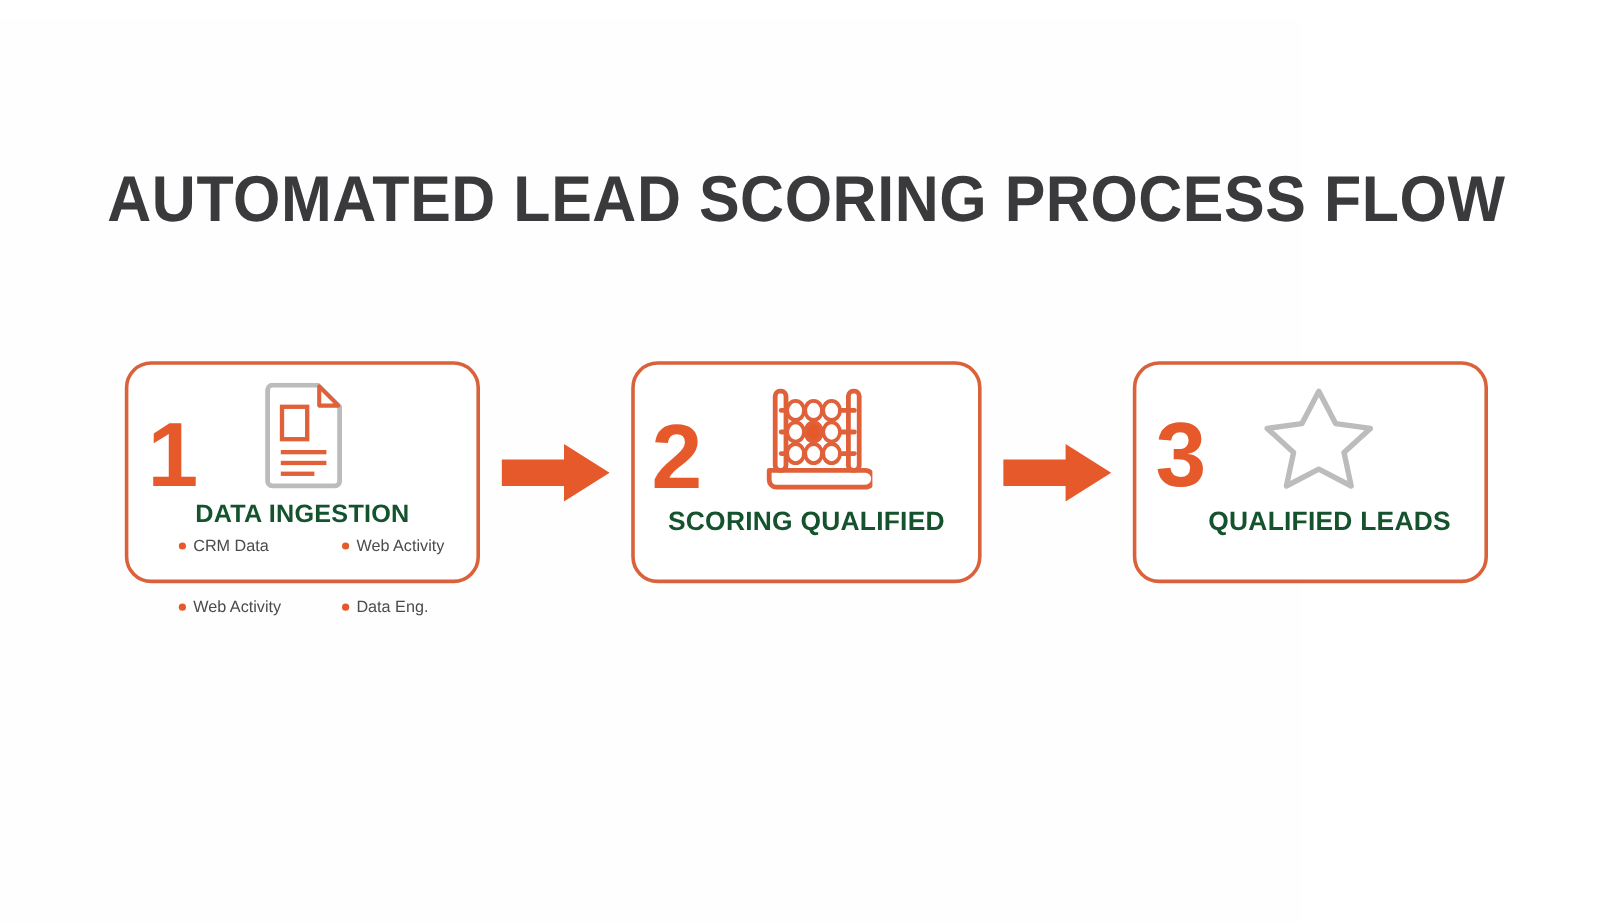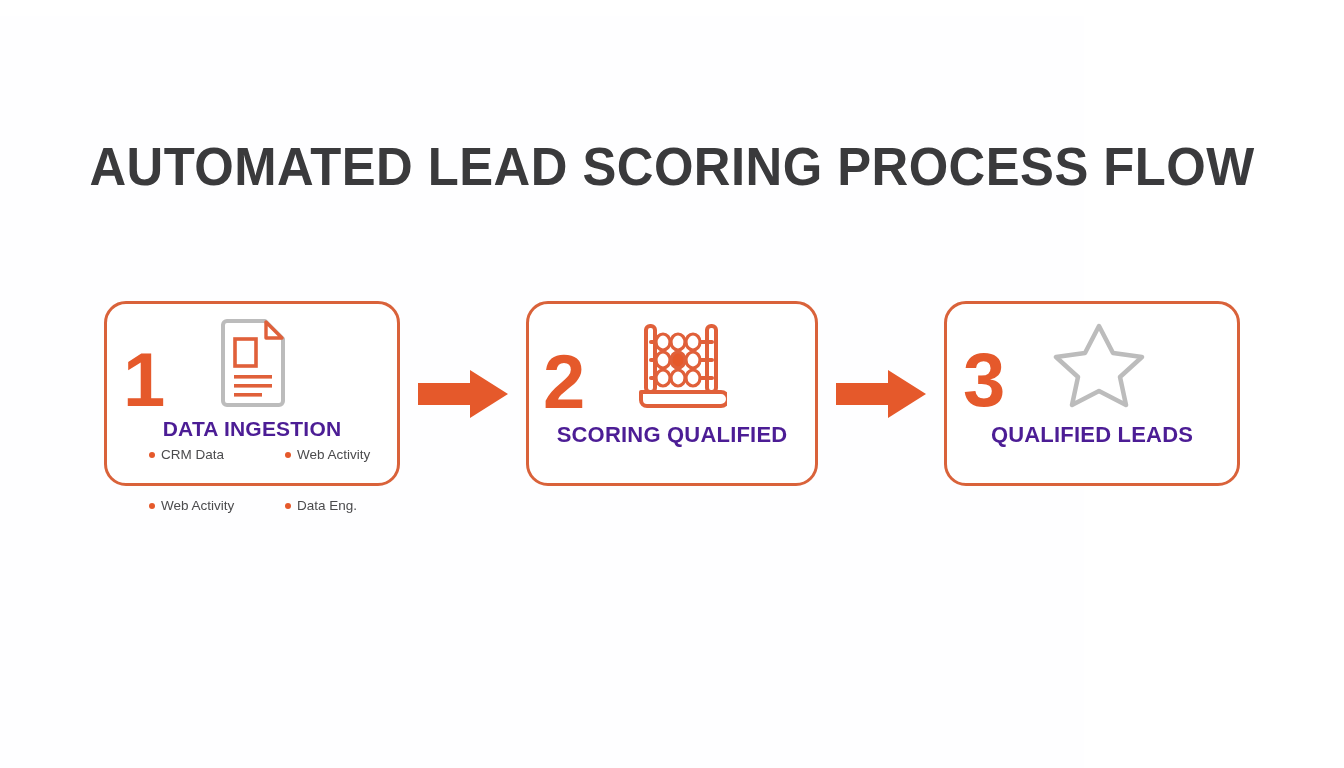--- a/index.html
+++ b/index.html
@@ -74,26 +74,26 @@
 
   .card-label {
     position: absolute;
     left: 0;
     width: 100%;
     text-align: center;
     font-family: "Liberation Sans", sans-serif;
     font-weight: bold;
     font-size: 21px;
     letter-spacing: 0.2px;
-    color: #4c1d95;
+    color: #14532d;
     white-space: nowrap;
   }
   #card-1 .card-label { top: 113px; }
   #card-2 .card-label { top: 118px; font-size: 22px; }
-  #card-3 .card-label { top: 118px; font-size: 22px; }
+  #card-3 .card-label { top: 118px; font-size: 22px; margin-left: 16px; }
 
   
   .bullet-grid {
     position: absolute;
     left: 42px;
     top: 141px;
     width: 220px;
     display: grid;
     grid-template-columns: 104px 104px;
     column-gap: 12px;

